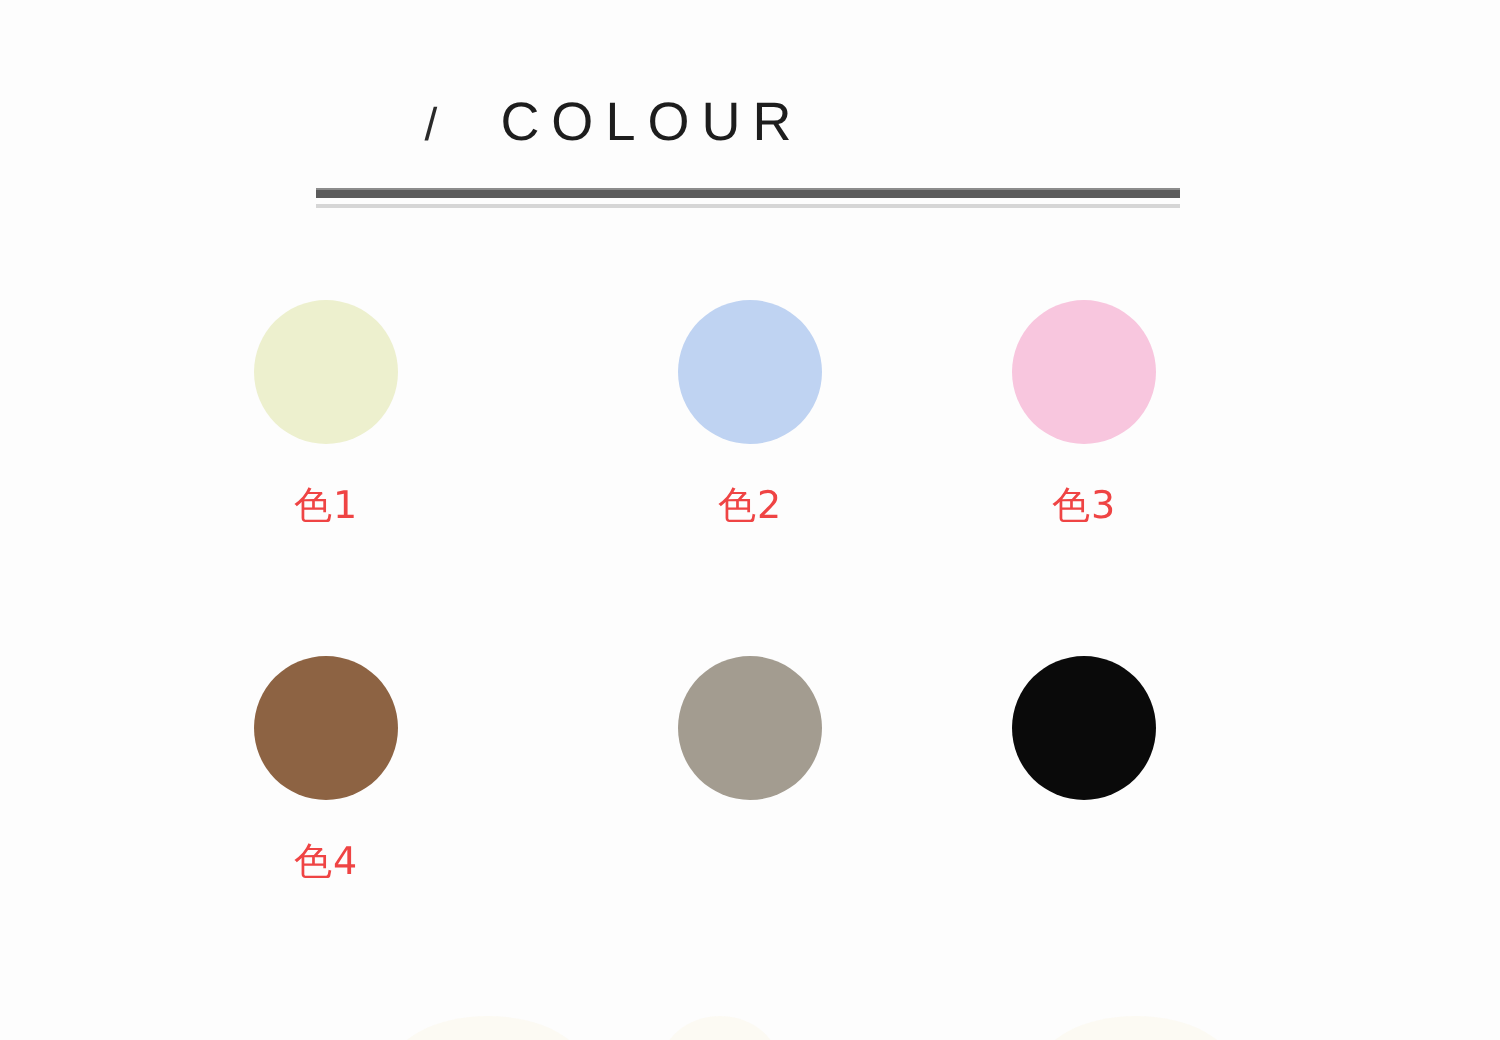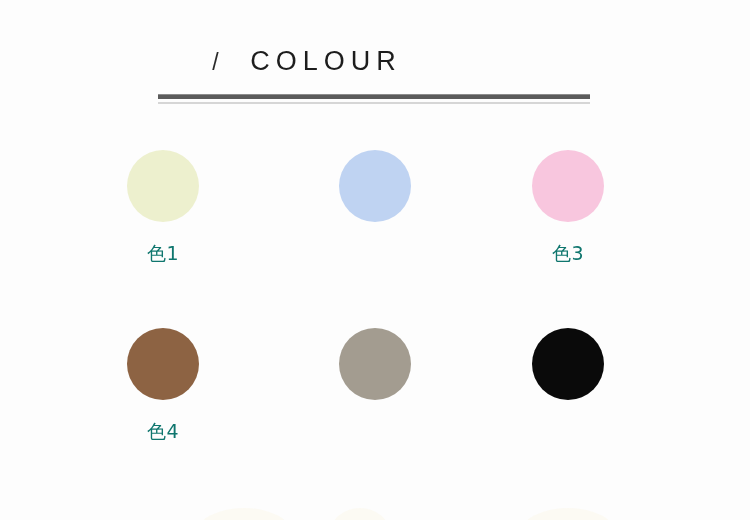--- a/index.html
+++ b/index.html
@@ -95,29 +95,29 @@
     width: 72px;
     height: 72px;
     border-radius: 50%;
     margin: 0 auto;
     display: block;
   }
   .swatch-label {
     margin-top: 20px;
     font-family: "DejaVu Sans", sans-serif;
     font-size: 19px;
-    color: #0f766e;
+    color: #ef4444;
     line-height: 22px;
     letter-spacing: 0.5px;
   }
 
   
   .col-1 { left: 88px; }
   .col-2 { left: 300px; }
-  .col-3 { left: 493px; }
+  .col-3 { left: 467px; }
 
   
   .bottom-fade {
     position: absolute;
     left: 0;
     bottom: 0;
     width: 750px;
     height: 8px;
   }
   .fade-blob {
@@ -149,20 +149,21 @@
 
   <div class="swatch-grid">
 
     <div class="swatch-row">
       <div class="swatch-cell col-1">
         <span class="swatch-dot" style="background: rgb(237, 240, 206);"></span>
         <div class="swatch-label">色1</div>
       </div>
       <div class="swatch-cell col-2">
         <span class="swatch-dot" style="background: rgb(191, 211, 242);"></span>
+        <div class="swatch-label">色2</div>
       </div>
       <div class="swatch-cell col-3">
         <span class="swatch-dot" style="background: rgb(248, 198, 222);"></span>
         <div class="swatch-label">色3</div>
       </div>
     </div>
 
     <div class="swatch-row">
       <div class="swatch-cell col-1">
         <span class="swatch-dot" style="background: rgb(141, 99, 67);"></span>

